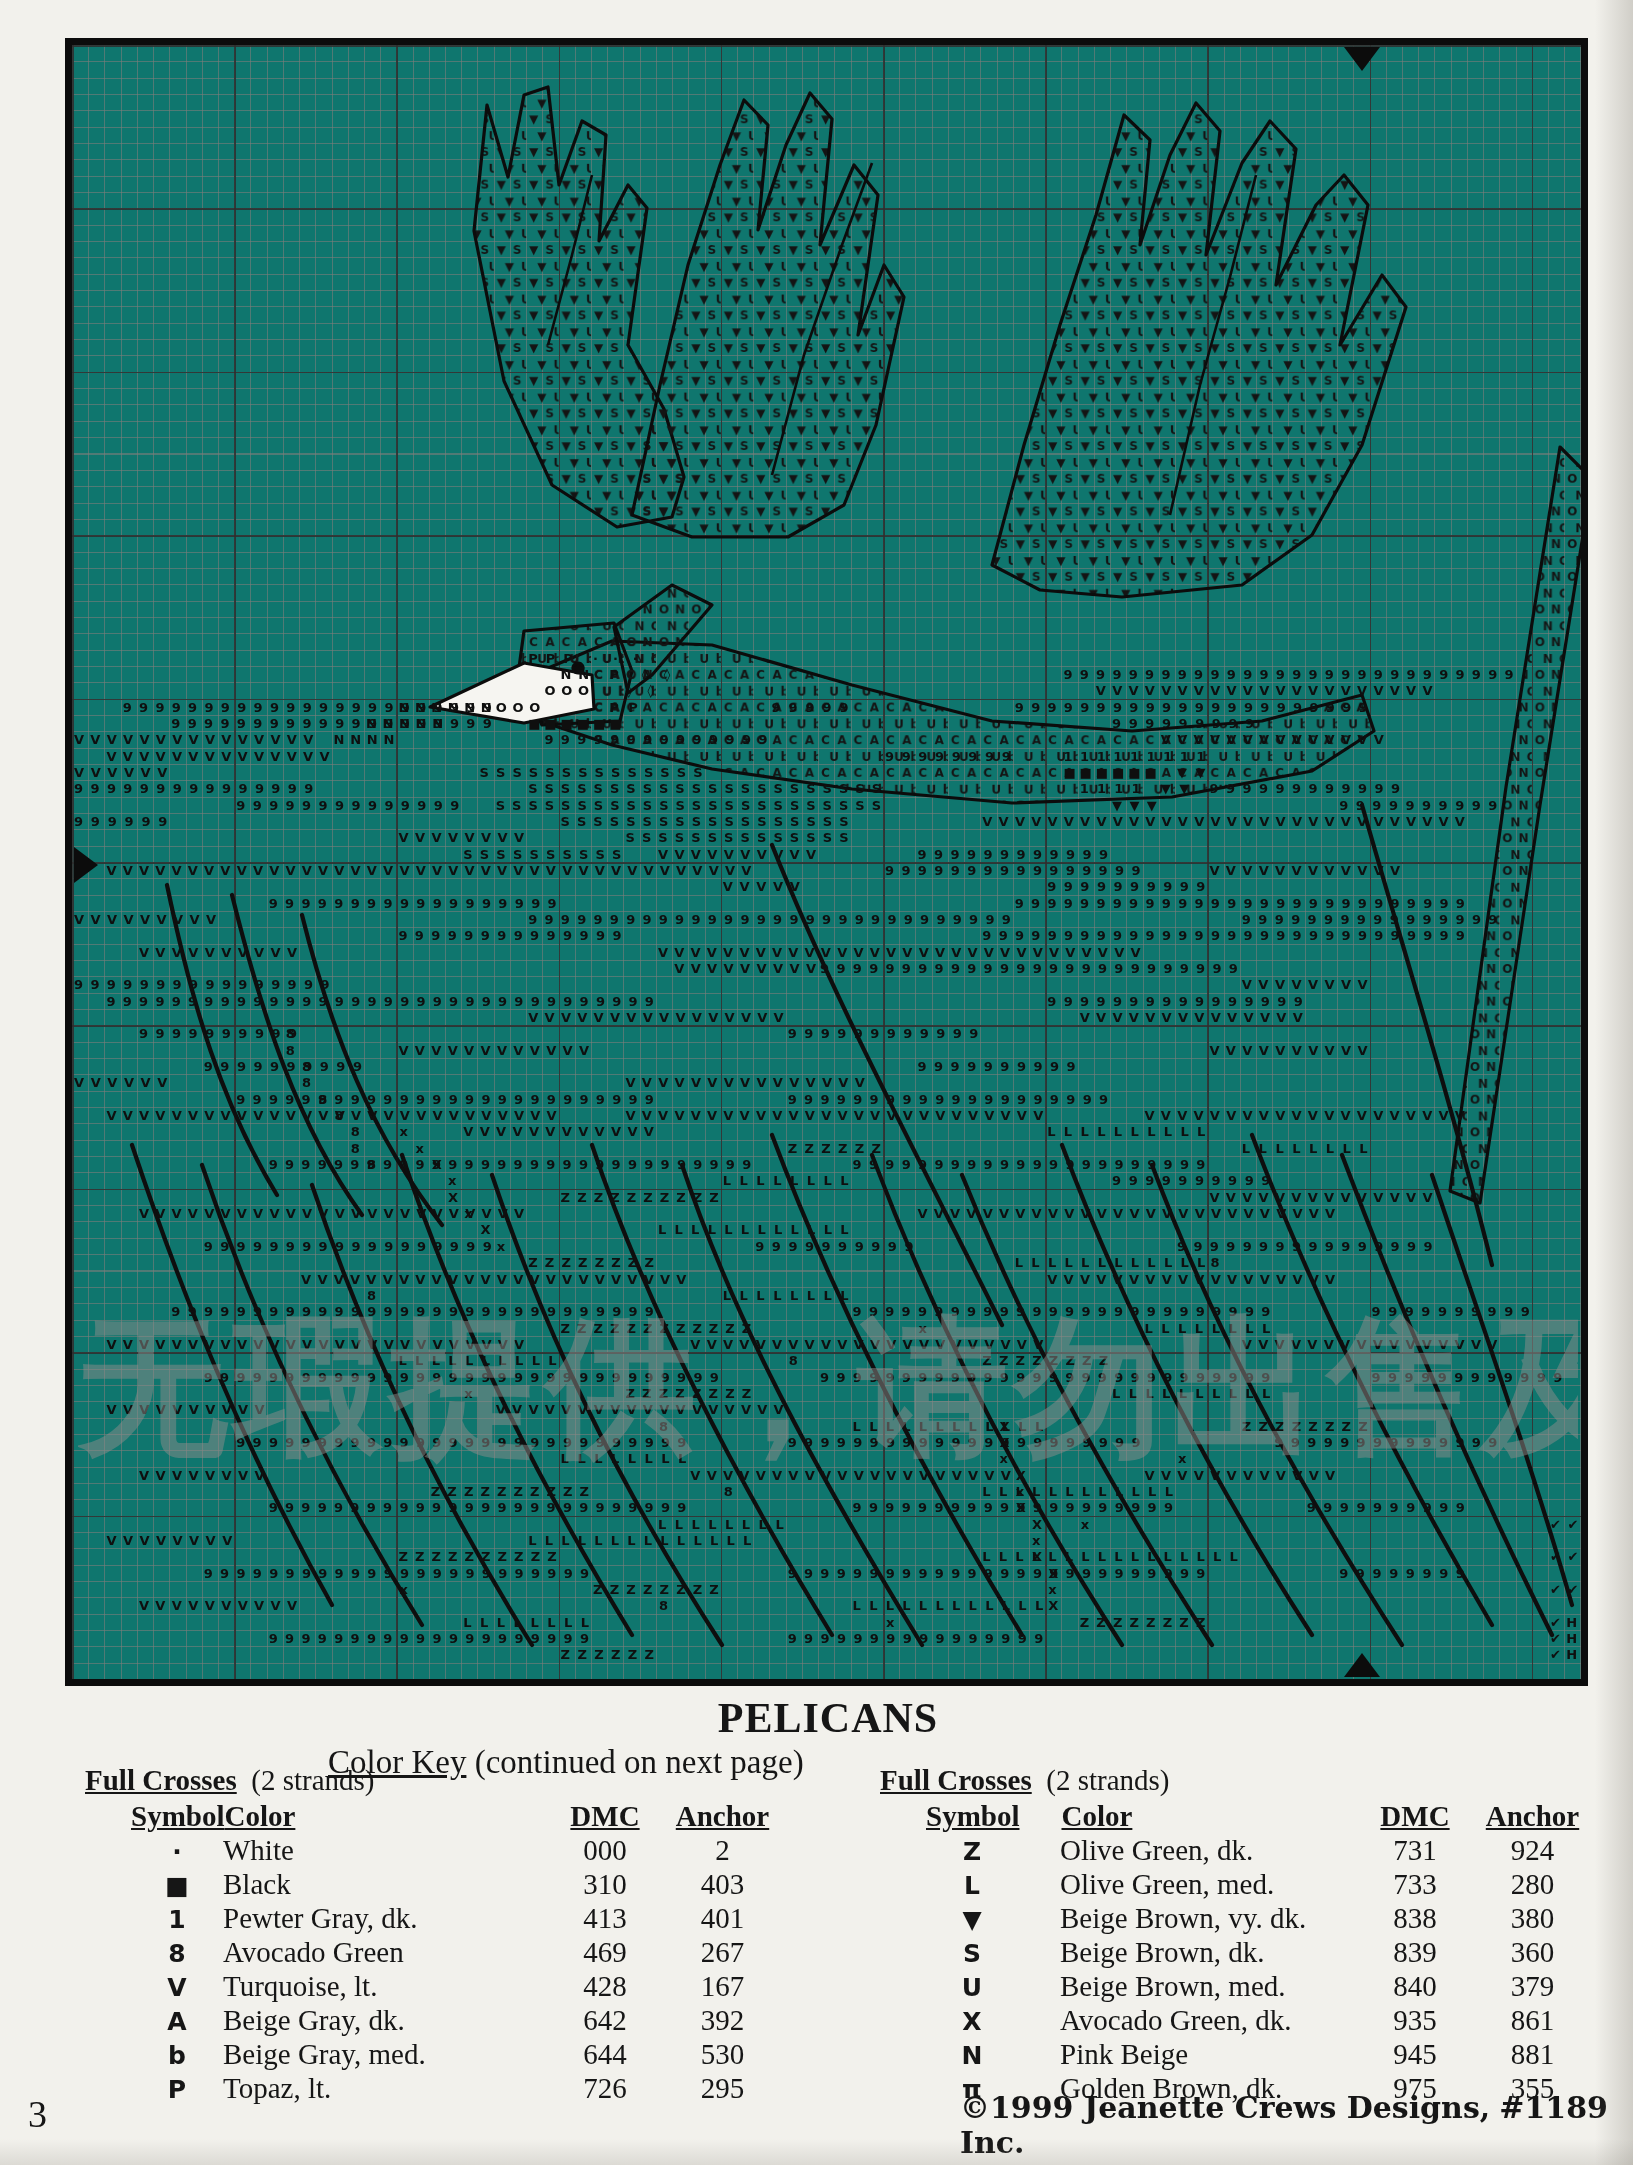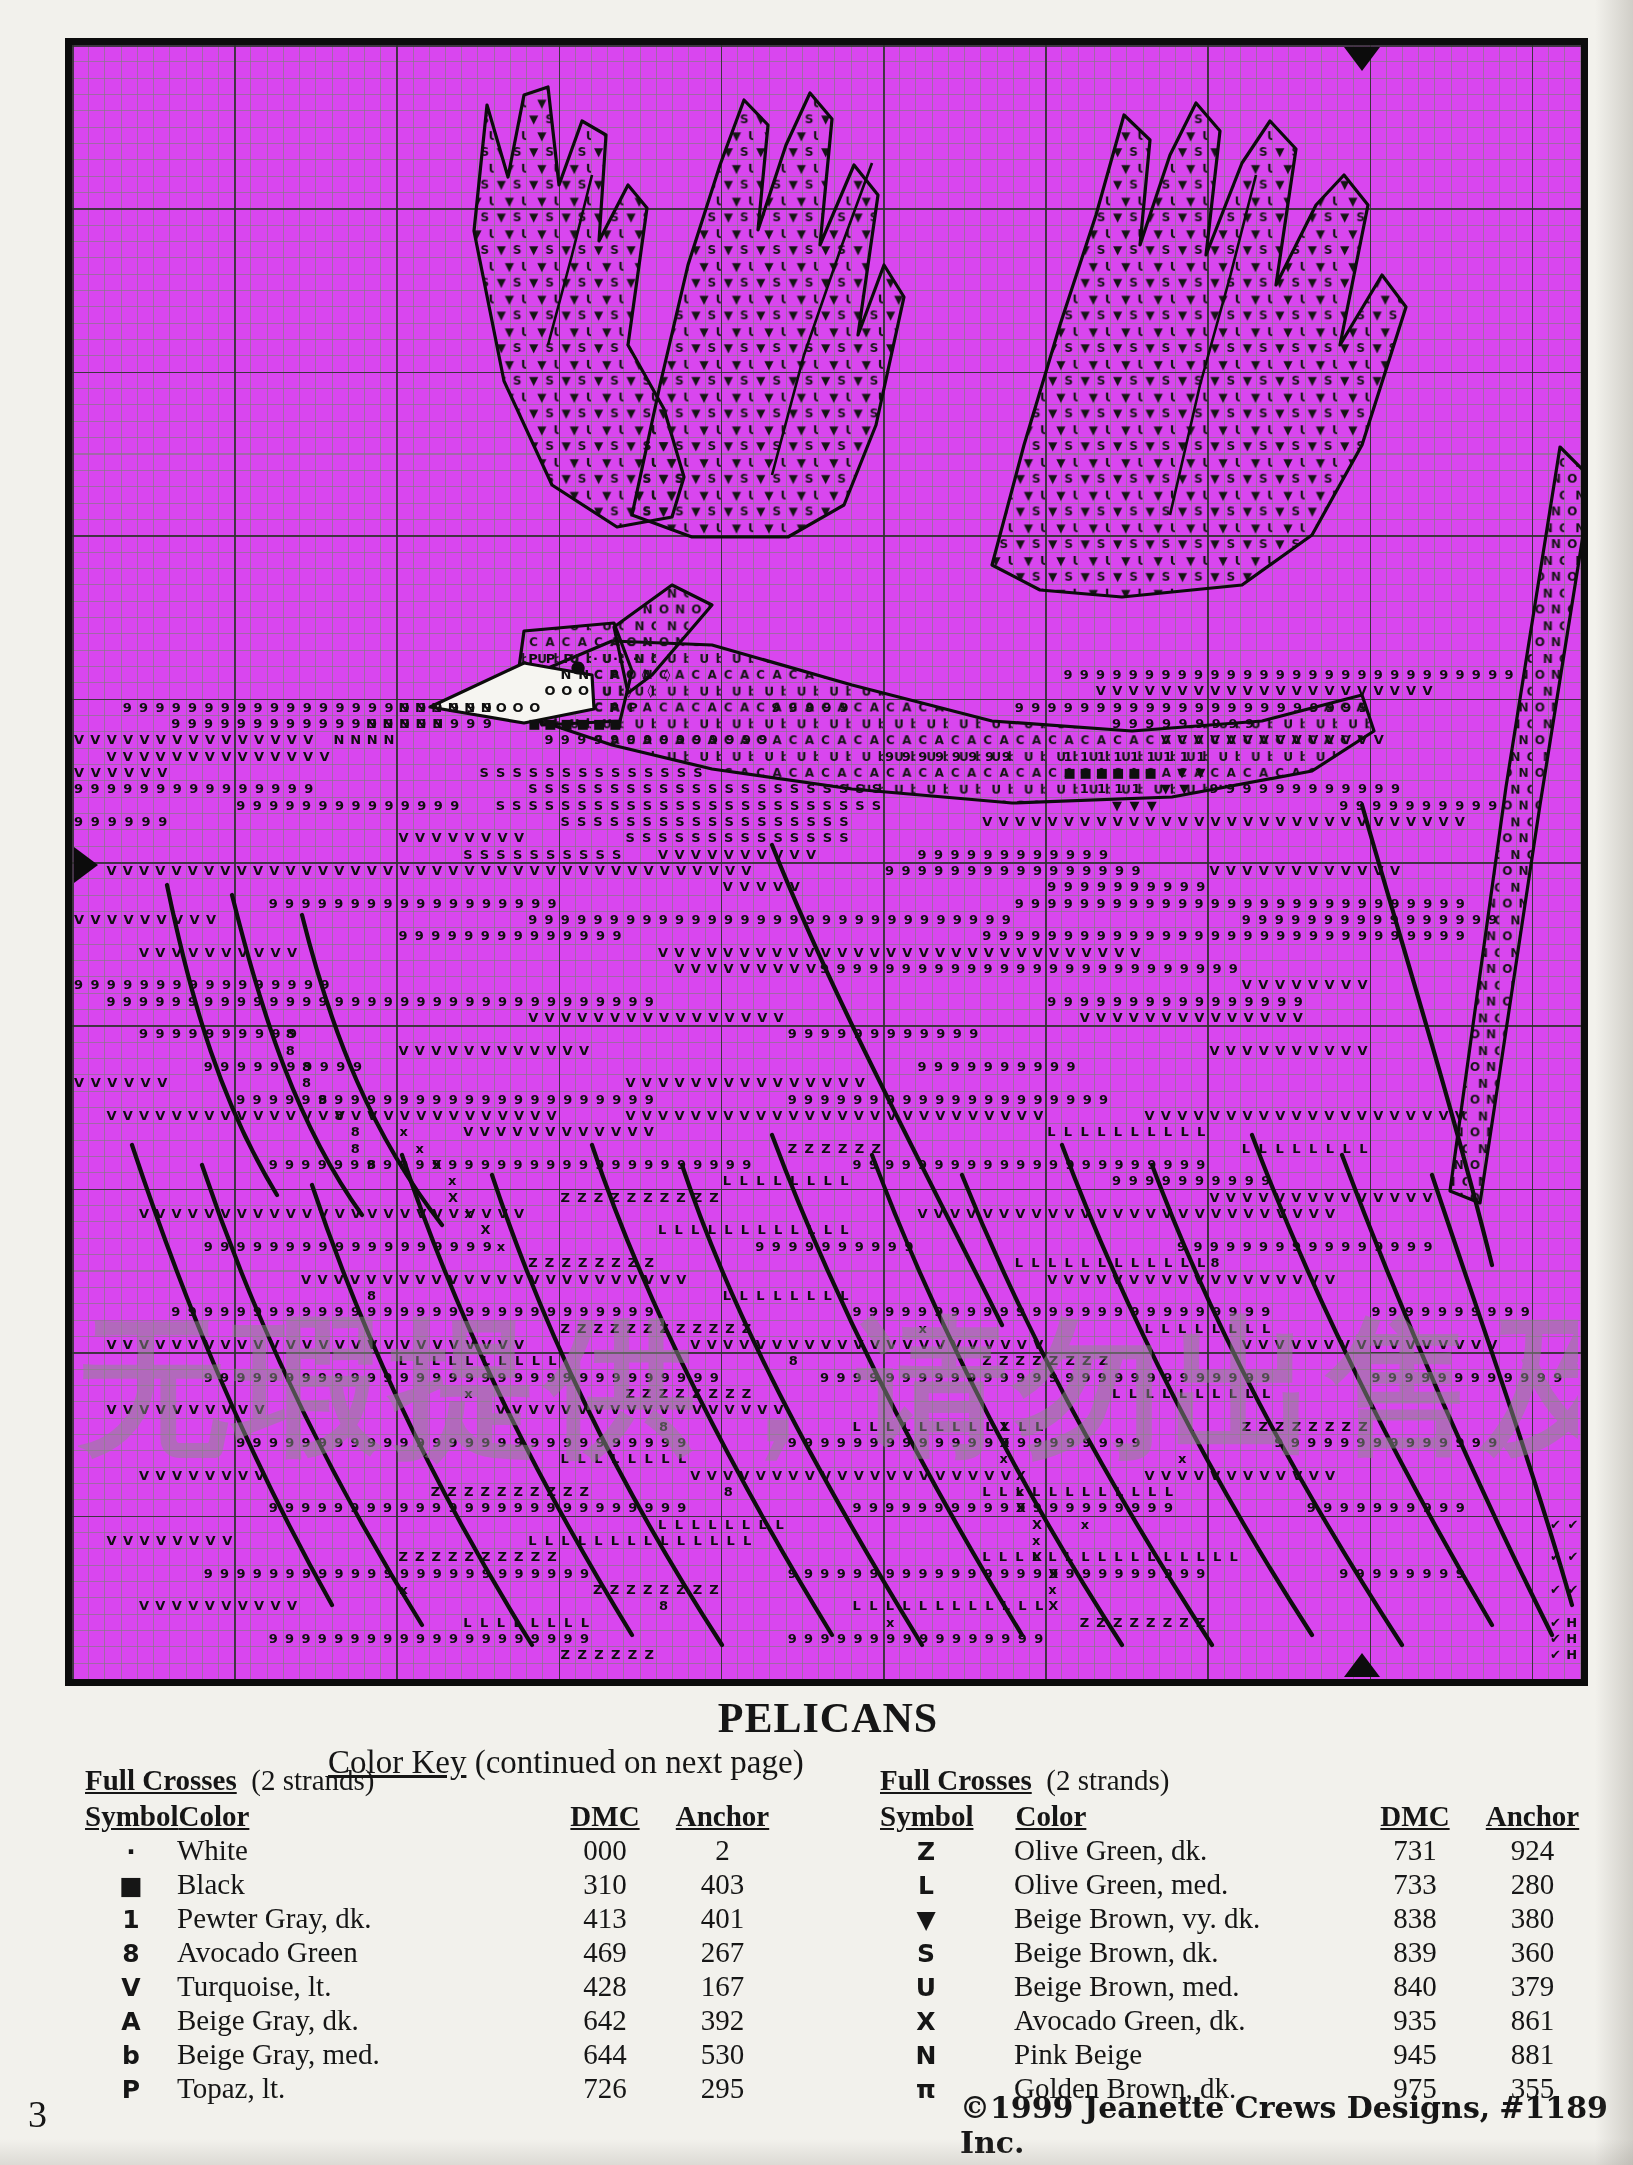--- a/index.html
+++ b/index.html
@@ -10,21 +10,21 @@
     color:#161616;
   }
   .edge-right{position:absolute;top:0;right:0;width:38px;height:2165px;
     background:linear-gradient(to right, rgba(0,0,0,0), rgba(120,115,105,.28));}
   .edge-bottom{position:absolute;left:0;bottom:0;width:1633px;height:26px;
     background:linear-gradient(to bottom, rgba(0,0,0,0), rgba(120,115,105,.18));}
 
   
   #chart-frame{
     position:absolute;left:65px;top:38px;width:1523px;height:1648px;
-    box-sizing:border-box;border:7px solid #0c0c0c;background:#d946ef;
+    box-sizing:border-box;border:7px solid #0c0c0c;background:#0f766e;
   }
   #chart-inner{
     position:absolute;left:0;top:0;width:1509px;height:1634px;
     background-image:
       repeating-linear-gradient(to right, rgba(45,45,45,.85) 0px, rgba(45,45,45,.85) 1.6px, transparent 1.6px, transparent 162.2px),
       repeating-linear-gradient(to bottom, rgba(45,45,45,.85) 0px, rgba(45,45,45,.85) 1.6px, transparent 1.6px, transparent 163.4px),
       repeating-linear-gradient(to right, rgba(125,125,122,.6) 0px, rgba(125,125,122,.6) 1px, transparent 1px, transparent 16.22px),
       repeating-linear-gradient(to bottom, rgba(125,125,122,.6) 0px, rgba(125,125,122,.6) 1px, transparent 1px, transparent 16.34px);
   }
   #pattern-svg{position:absolute;left:0;top:0;}
@@ -50,21 +50,21 @@
   }
   #subtitle .u{text-decoration:underline;}
 
   
   .keytable{position:absolute;font-size:29px;}
   #key-left{left:85px;top:1764px;width:700px;}
   #key-right{left:880px;top:1764px;width:715px;}
   .kt-section{height:36px;}
   .kt-section .u{font-weight:bold;text-decoration:underline;}
   .kt-row{display:flex;height:34px;align-items:baseline;}
-  .kt-sym{flex:0 0 92px;text-align:center;font-family:"DejaVu Sans",sans-serif;font-weight:bold;font-size:25px;}
+  .kt-sym{flex:0 0 92px;text-align:center;font-family:"DejaVu Sans",sans-serif;font-weight:bold;font-size:25px;margin-left:46px;}
   .kt-col{flex:1 1 auto;}
   #key-right .kt-col{padding-left:42px;}
   .kt-dmc{flex:0 0 110px;text-align:center;}
   .kt-anc{flex:0 0 125px;text-align:center;}
   .kt-head span{font-weight:bold;text-decoration:underline;}
   .kt-head .kt-sym{font-family:"Liberation Serif",serif;font-size:29px;}
 
   #footer{
     position:absolute;left:960px;top:2090px;width:648px;
     font-family:"DejaVu Serif", serif;font-weight:bold;font-size:30px;

